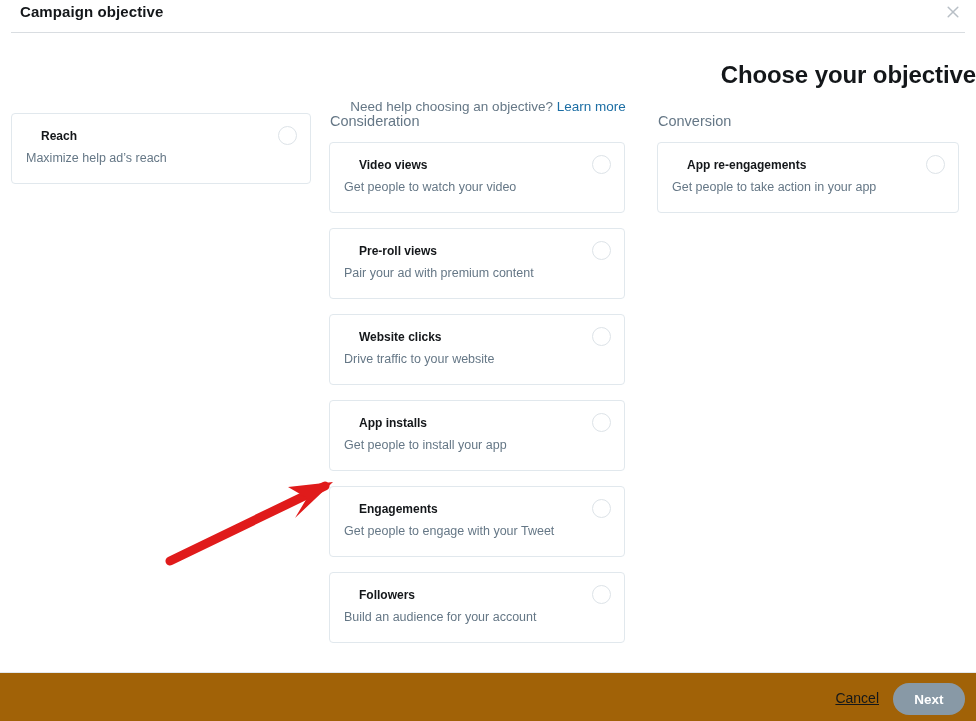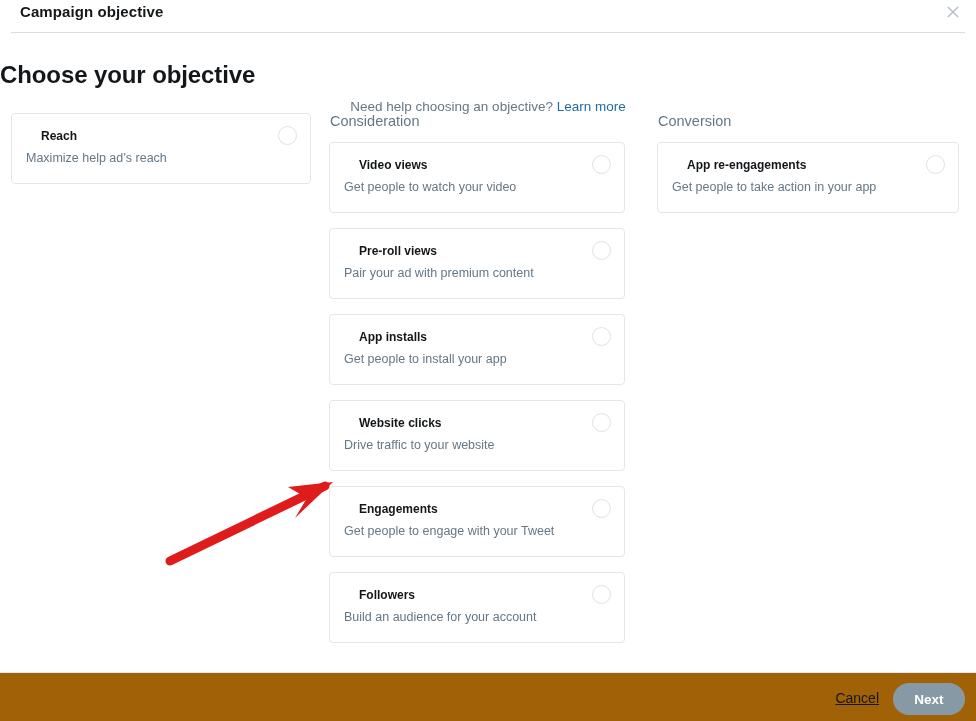--- a/index.html
+++ b/index.html
@@ -59,21 +59,21 @@
     position: absolute;
     left: 0;
     top: 33px;
     width: 976px;
     height: 639px;
     background: #ffffff;
     overflow: hidden;
   }
 
   .page-heading {
-    text-align: left;
+    text-align: right;
     font-size: 24px;
     font-weight: bold;
     color: #14171a;
     margin: 0;
     padding-top: 28px;
     letter-spacing: -0.1px;
   }
   .page-subheading {
     text-align: center;
     font-size: 13.5px;
@@ -236,28 +236,28 @@
         <div class="objective-radio"></div>
       </div>
 
       <div class="objective-card">
         <div class="objective-name">Pre-roll views</div>
         <div class="objective-desc">Pair your ad with premium content</div>
         <div class="objective-radio"></div>
       </div>
 
       <div class="objective-card">
+        <div class="objective-name">Website clicks</div>
+        <div class="objective-desc">Drive traffic to your website</div>
+        <div class="objective-radio"></div>
+      </div>
+
+      <div class="objective-card">
         <div class="objective-name">App installs</div>
         <div class="objective-desc">Get people to install your app</div>
-        <div class="objective-radio"></div>
-      </div>
-
-      <div class="objective-card">
-        <div class="objective-name">Website clicks</div>
-        <div class="objective-desc">Drive traffic to your website</div>
         <div class="objective-radio"></div>
       </div>
 
       <div class="objective-card">
         <div class="objective-name">Engagements</div>
         <div class="objective-desc">Get people to engage with your Tweet</div>
         <div class="objective-radio"></div>
       </div>
 
       <div class="objective-card">

